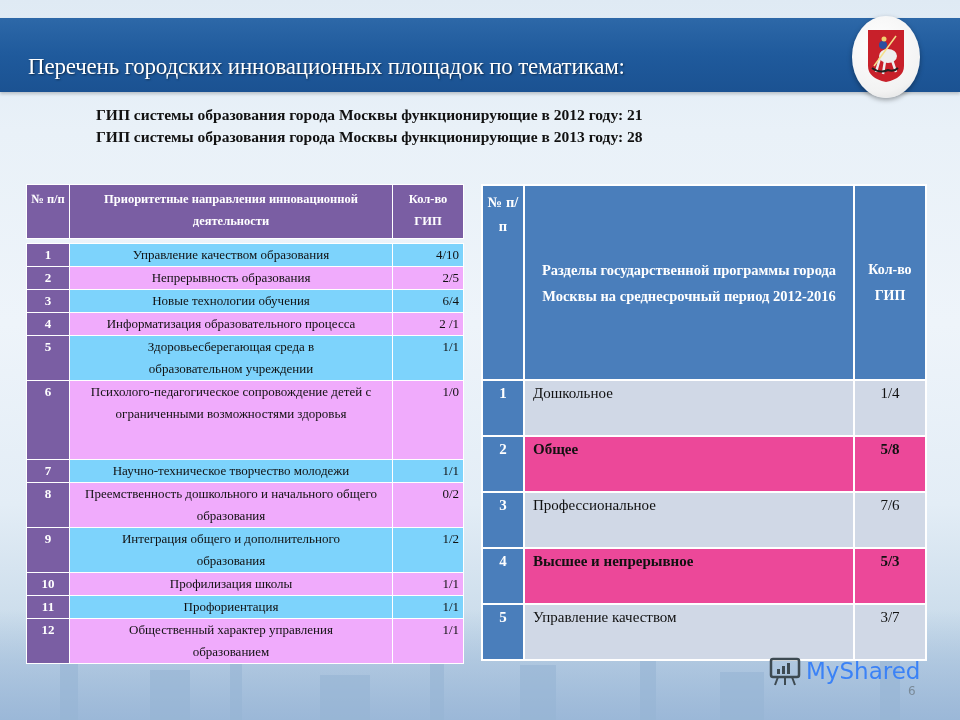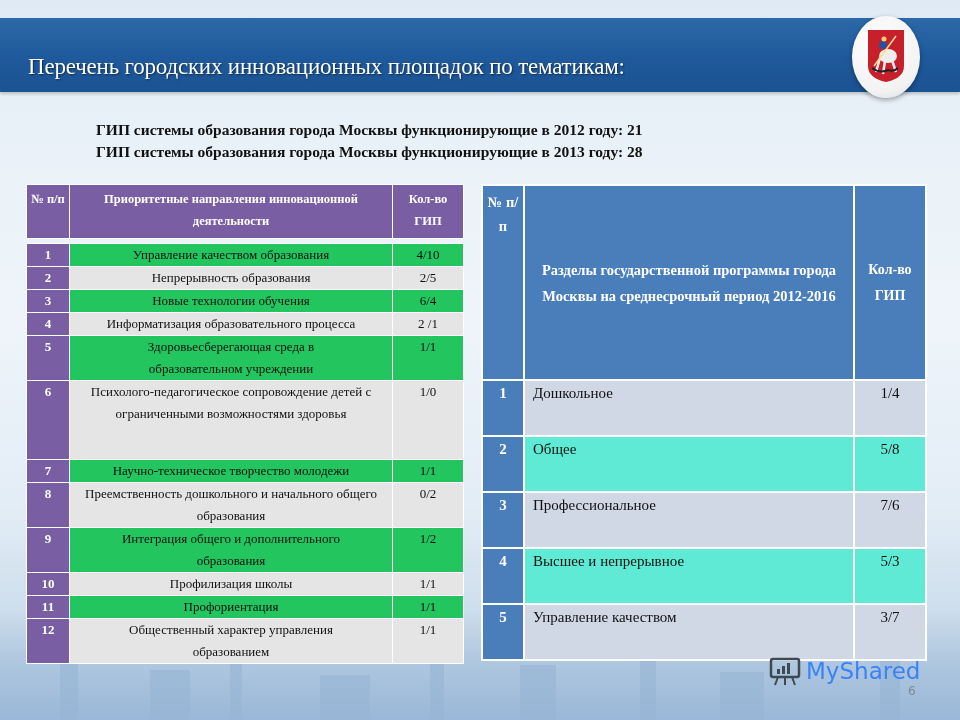--- a/index.html
+++ b/index.html
@@ -23,43 +23,43 @@
     position:absolute; left:28px; top:36px; color:#fff;
     font-size:23px; letter-spacing:-0.2px;
     text-shadow: 1px 1px 2px rgba(0,0,0,0.5);
   }
   .emblem {
     position:absolute; left:852px; top:16px; width:68px; height:82px;
     border-radius:50%; background: radial-gradient(circle at 40% 35%, #ffffff 0%, #f2f2f2 70%, #d9d9d9 100%);
     box-shadow: 0 2px 5px rgba(0,0,0,0.35);
   }
   .emblem svg { position:absolute; left:14px; top:12px; }
-  .summary { position:absolute; left:96px; top:119px; font-weight:bold; font-size:15.5px; color:#111; line-height:22px; }
+  .summary { position:absolute; left:96px; top:104px; font-weight:bold; font-size:15.5px; color:#111; line-height:22px; }
   table { border-collapse:collapse; position:absolute; }
   .t1 { left:26px; top:184px; width:438px; font-size:13px; color:#111; }
   .t1 td, .t1 th { border:1px solid #ffffff; padding:0 4px; text-align:center; vertical-align:top; }
   .t1 th { background:#7a5ea3; color:#fff; font-weight:bold; font-size:12.5px; line-height:22px; padding-top:3px; height:50px; vertical-align:top; }
   .t1 .sep td { height:4px; padding:0; background:transparent; border:none; }
   .t1 td.num { background:#7a5ea3; color:#fff; font-weight:bold; width:34px; }
-  .t1 tr.odd td.txt, .t1 tr.odd td.val { background:#22c55e; }
-  .t1 tr.even td.txt, .t1 tr.even td.val { background:#e5e5e5; }
+  .t1 tr.odd td.txt, .t1 tr.odd td.val { background:#7dd3fc; }
+  .t1 tr.even td.txt, .t1 tr.even td.val { background:#f0abfc; }
   .t1 td { line-height:22px; }
-  .t1 td.val { width:62px; }
+  .t1 td.val { width:62px;text-align:right; }
   .t2 { left:481px; top:184px; width:446px; font-size:15px; color:#111; }
   .t2 td, .t2 th { border:2px solid #ffffff; vertical-align:top; }
   .t2 th { background:#4a7ebb; color:#fff; font-weight:bold; font-size:14.5px; height:188px; }
   .t2 th.c1 { width:38px; padding-top:4px; line-height:24px; }
   .t2 th.c2 { vertical-align:middle; line-height:26px; }
   .t2 th.c3 { width:68px; vertical-align:middle; line-height:26px; font-size:14px; }
   .t2 td.num { background:#4a7ebb; color:#fff; font-weight:bold; text-align:center; padding-top:4px; }
   .t2 td.txt { padding:4px 8px 0; text-align:left;margin-top:48px; }
   .t2 td.val { text-align:center; padding-top:4px; }
   .t2 tr { height:56px; }
   .t2 tr.odd td.txt, .t2 tr.odd td.val { background:#d0d8e6; }
-  .t2 tr.even td.txt, .t2 tr.even td.val { background:#5eead4; }
+  .t2 tr.even td.txt, .t2 tr.even td.val { background:#ec4899;font-weight:bold; }
   .watermark { position:absolute; left:768px; top:656px; display:flex; align-items:center; color:#3b82f6; font-family:"DejaVu Sans", sans-serif; font-size:23px; }
   .watermark svg { margin-right:4px; }
   .page-num { position:absolute; left:908px; top:684px; font-family:"DejaVu Sans", sans-serif; font-size:12px; color:#7a8a98; }
 </style>
 </head>
 <body>
 
 <div class="skyline">
   <div class="spire" style="left:60px;width:18px;height:70px;"></div>
   <div class="spire" style="left:150px;width:40px;height:50px;"></div>

